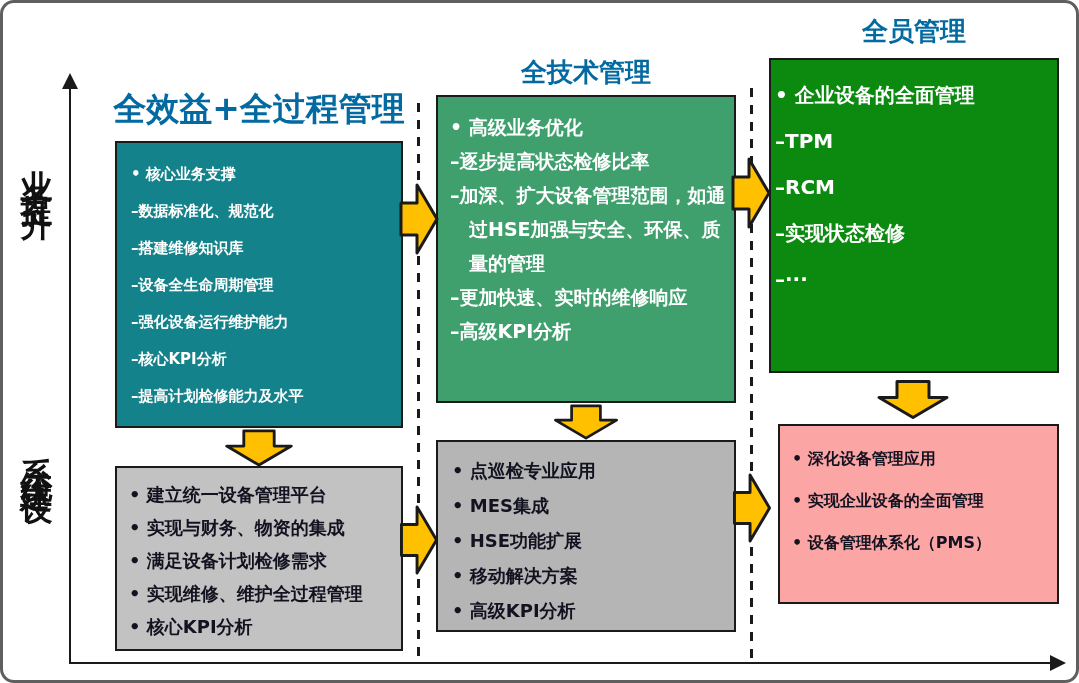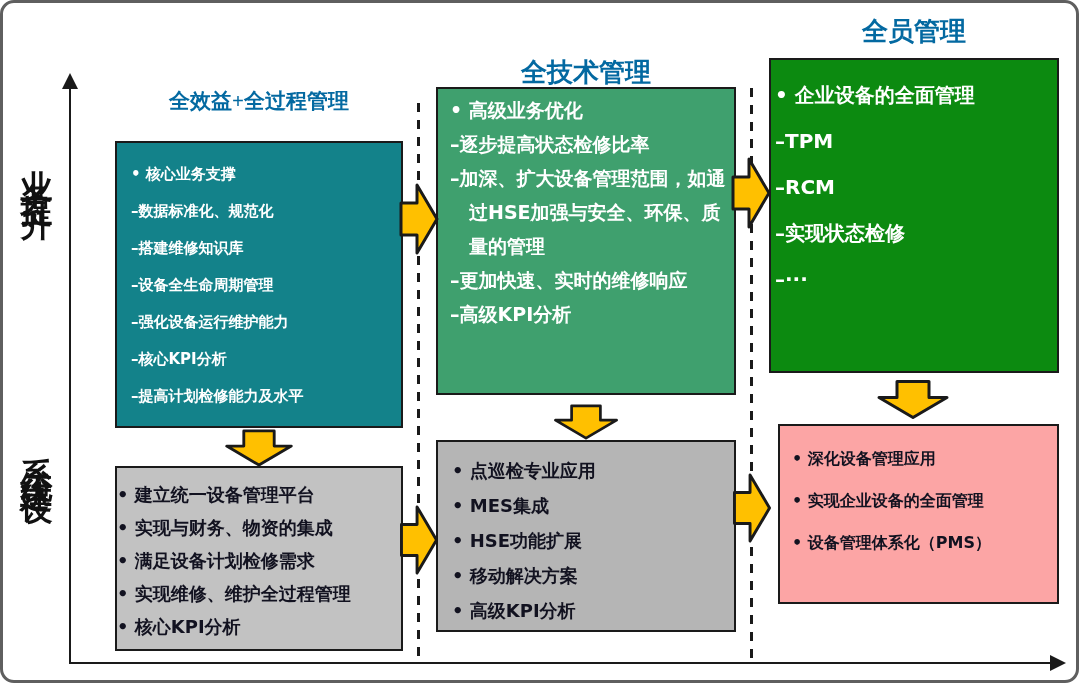--- a/index.html
+++ b/index.html
@@ -20,35 +20,35 @@
     font-size:32px;letter-spacing:12px;color:#111;
   }
   .v-label.business{top:142px;}
   .v-label.system{top:428px;}
   
   .dash{position:absolute;width:3px;background:repeating-linear-gradient(to bottom,#1a1a1a 0 9px,transparent 9px 17px);}
   .dash1{left:414px;top:100px;height:558px;}
   .dash2{left:747px;top:85px;height:573px;}
   
   .col-header{position:absolute;text-align:center;color:#0369a1;font-size:26px;}
-  .h1{left:104px;top:84px;width:304px;font-size:21px;font-family:Liberation Serif, serif;}
+  .h1{left:104px;top:84px;width:304px;font-size:33px;}
   .h2{left:433px;top:52px;width:300px;}
   .h3{left:766px;top:11px;width:290px;}
   
   .box{position:absolute;box-sizing:border-box;border:2px solid #1a1a1a;color:#fff;}
   .item{padding-left:1em;text-indent:-1em;}
   .box1{left:112px;top:138px;width:288px;height:287px;background:#13828A;
         padding:13px 10px 0 14px;font-size:15px;line-height:37px;}
-  .box2{left:433px;top:84px;width:300px;height:308px;background:#3FA06E;
-        padding:4px 8px 0 12px;font-size:19px;line-height:34px;}
+  .box2{left:433px;top:92px;width:300px;height:308px;background:#3FA06E;
+        padding:13px 8px 0 12px;font-size:19px;line-height:34px;}
   .box3{left:766px;top:55px;width:290px;height:315px;background:#0C8A10;
         padding:12px 8px 0 4px;font-size:20px;line-height:46px;}
   .gbox{color:#121220;}
   .gbox1{left:112px;top:463px;width:288px;height:185px;background:#C2C2C2;
-        padding:10px 6px 0 0;font-size:18px;line-height:33px;}
+        padding:10px 6px 0 12px;font-size:18px;line-height:33px;}
   .gbox2{left:433px;top:437px;width:300px;height:192px;background:#B5B5B5;
         padding:11px 23px 0 14px;font-size:18px;line-height:35px;}
   .gbox3{left:775px;top:421px;width:281px;height:180px;background:#fca5a5;
         padding:12px 6px 0 12px;font-size:16px;line-height:42px;}
   
   .arrow{position:absolute;}
   .arrow polygon{fill:#FFC000;stroke:#1a1a1a;stroke-width:3;stroke-linejoin:round;}
 </style>
 </head>
 <body>

